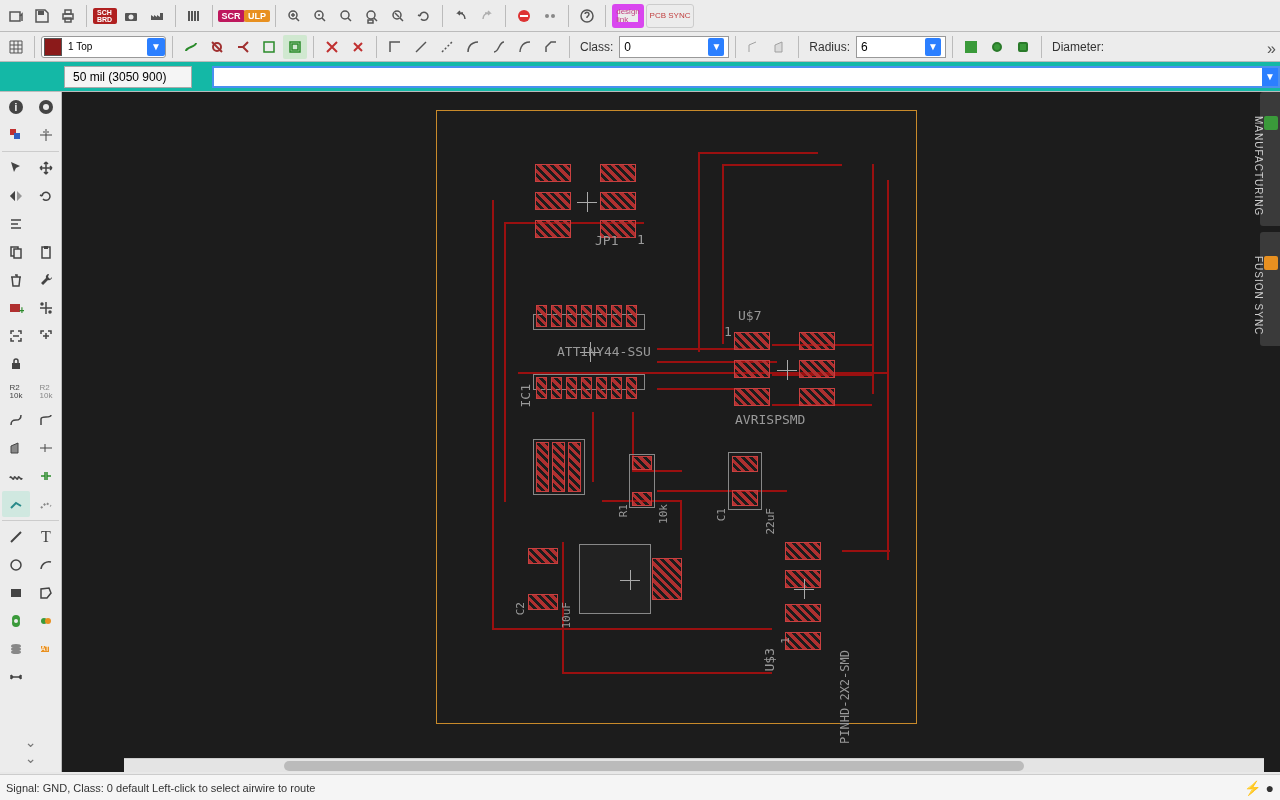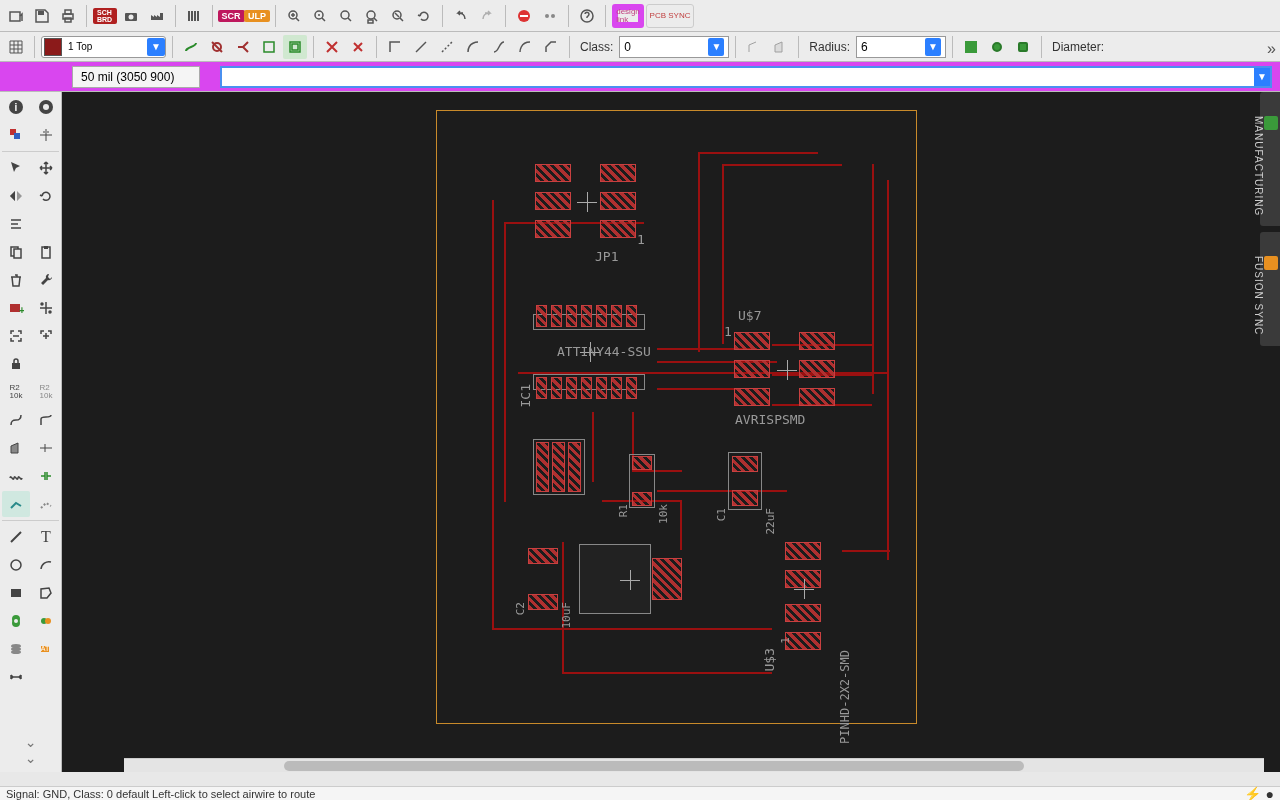--- a/index.html
+++ b/index.html
@@ -11,40 +11,40 @@
 .sep{width:1px;height:22px;background:#bbb;margin:0 4px}
 .layer-sel{display:flex;align-items:center;background:#fff;border:1px solid #999;border-radius:3px;height:22px;width:125px}
 .layer-sel .sw{width:18px;height:18px;background:#8b1a1a;margin:2px;border:1px solid #555}
 .layer-sel .txt{flex:1;padding:0 4px;font-size:10px}
 .layer-sel .dd{width:18px;height:18px;background:#2b7fff;border-radius:2px;color:#fff;display:flex;align-items:center;justify-content:center;font-size:10px}
 .lbl{font-size:12px;color:#333;margin:0 4px}
 .num-in{border:1px solid #999;height:22px;padding:2px 4px;font-size:12px;background:#fff}
 .num-in.blue-dd{display:flex;align-items:center;width:110px}
 .num-in.blue-dd span{flex:1}
 .num-in.blue-dd .ar{width:16px;height:18px;background:#2b7fff;color:#fff;display:flex;align-items:center;justify-content:center;font-size:10px;border-radius:2px}
-.cmd-row{height:30px;background:#d946ef;border-bottom:1px solid #bbb;display:flex;align-items:center;padding:0 8px}
+.cmd-row{height:30px;background:#14b8a6;border-bottom:1px solid #bbb;display:flex;align-items:center;padding:0 0}
 .coord-box{border:1px solid #aaa;background:#f5f5f5;padding:3px 8px;font-size:12px;margin-left:64px;width:128px}
 .cmd-in{flex:1;margin-left:20px;border:2px solid #4a90f0;height:22px;display:flex}
 .cmd-in input{flex:1;border:none;outline:none;padding:2px 4px;font-size:12px}
 .cmd-in .ar{width:16px;background:#2b7fff;color:#fff;display:flex;align-items:center;justify-content:center;font-size:10px}
 .main-area{position:absolute;top:92px;left:0;right:0;bottom:28px;display:flex}
 .left-tools{width:62px;background:#ececec;border-right:1px solid #bbb;display:flex;flex-direction:column;padding:2px}
 .tool-grid{display:grid;grid-template-columns:1fr 1fr;gap:2px}
 .tool-grid .tbtn{width:28px;height:26px}
 .tool-sep{height:1px;background:#ccc;margin:3px 0}
 .chev{text-align:center;color:#777;margin-top:auto;font-size:14px;padding:4px}
 .canvas-wrap{flex:1;background:#1c1c1c;position:relative;overflow:hidden}
 .canvas{position:absolute;inset:0}
 .board{position:absolute;left:374px;top:18px;width:481px;height:614px;border:1px solid #c88a2a}
 .scrollh{position:absolute;bottom:0;left:62px;right:16px;height:14px;background:#e4e4e4;border-top:1px solid #ccc}
 .scrollh .thumb{position:absolute;left:160px;width:740px;height:10px;top:2px;background:#bbb;border-radius:5px}
 .right-tabs{position:absolute;right:0;top:92px;width:20px;display:flex;flex-direction:column}
 .vtab{background:#3a3a3a;color:#ccc;writing-mode:vertical-rl;padding:24px 2px 10px;font-size:10px;letter-spacing:1px;margin-bottom:6px;border-radius:3px 0 0 3px;cursor:pointer;text-align:center}
 .vtab .ico{display:block;width:14px;height:14px;margin:0 auto 6px;border-radius:2px}
-.status{position:absolute;bottom:0;left:0;right:0;height:14px;background:#f5f5f5;border-top:1px solid #ccc;display:flex;align-items:center;padding:0 6px;font-size:11px;color:#333}
+.status{position:absolute;bottom:0;left:0;right:0;height:26px;background:#f5f5f5;border-top:1px solid #ccc;display:flex;align-items:center;padding:0 6px;font-size:11px;color:#333}
 .status .r{margin-left:auto;display:flex;gap:4px}
 .badge{display:inline-flex;padding:1px 4px;border-radius:2px;font-size:9px;font-weight:bold}
 
 .pad{position:absolute;border:1px solid #c84040;background:repeating-linear-gradient(45deg,#b03030,#b03030 3px,transparent 3px,transparent 6px)}
 .trace{position:absolute;background:#9a1010}
 .comp-outline{position:absolute;border:1px solid #888}
 .comp-txt{position:absolute;color:#999;font-size:13px;font-family:monospace}
 .cross{position:absolute;width:20px;height:20px}
 .cross::before,.cross::after{content:'';position:absolute;background:#aaa}
 .cross::before{width:20px;height:1px;top:10px}
@@ -559,21 +559,21 @@
       <div class="trace" style="left:618px;top:408px;width:2px;height:50px"></div>
       <div class="trace" style="left:780px;top:458px;width:48px;height:2px"></div>
 
       <div class="pad" style="left:473px;top:72px;width:36px;height:18px"></div>
       <div class="pad" style="left:538px;top:72px;width:36px;height:18px"></div>
       <div class="pad" style="left:473px;top:100px;width:36px;height:18px"></div>
       <div class="pad" style="left:538px;top:100px;width:36px;height:18px"></div>
       <div class="pad" style="left:473px;top:128px;width:36px;height:18px"></div>
       <div class="pad" style="left:538px;top:128px;width:36px;height:18px"></div>
       <div class="cross" style="left:515px;top:100px"></div>
-      <div class="comp-txt" style="left:533px;top:157px">JP1</div>
+      <div class="comp-txt" style="left:533px;top:141px">JP1</div>
       <div class="comp-txt" style="left:575px;top:140px">1</div>
 
       <div class="comp-outline" style="left:471px;top:222px;width:112px;height:16px"></div>
       <div class="comp-outline" style="left:471px;top:282px;width:112px;height:16px"></div>
       <div class="cross" style="left:518px;top:250px"></div>
       <div class="comp-txt" style="left:456px;top:292px;writing-mode:vertical-rl;transform:rotate(180deg)">IC1</div>
       <div class="comp-txt" style="left:495px;top:252px">ATTINY44-SSU</div>
 
       <div class="pad" style="left:474px;top:213px;width:11px;height:22px"></div>
       <div class="pad" style="left:489px;top:213px;width:11px;height:22px"></div>

